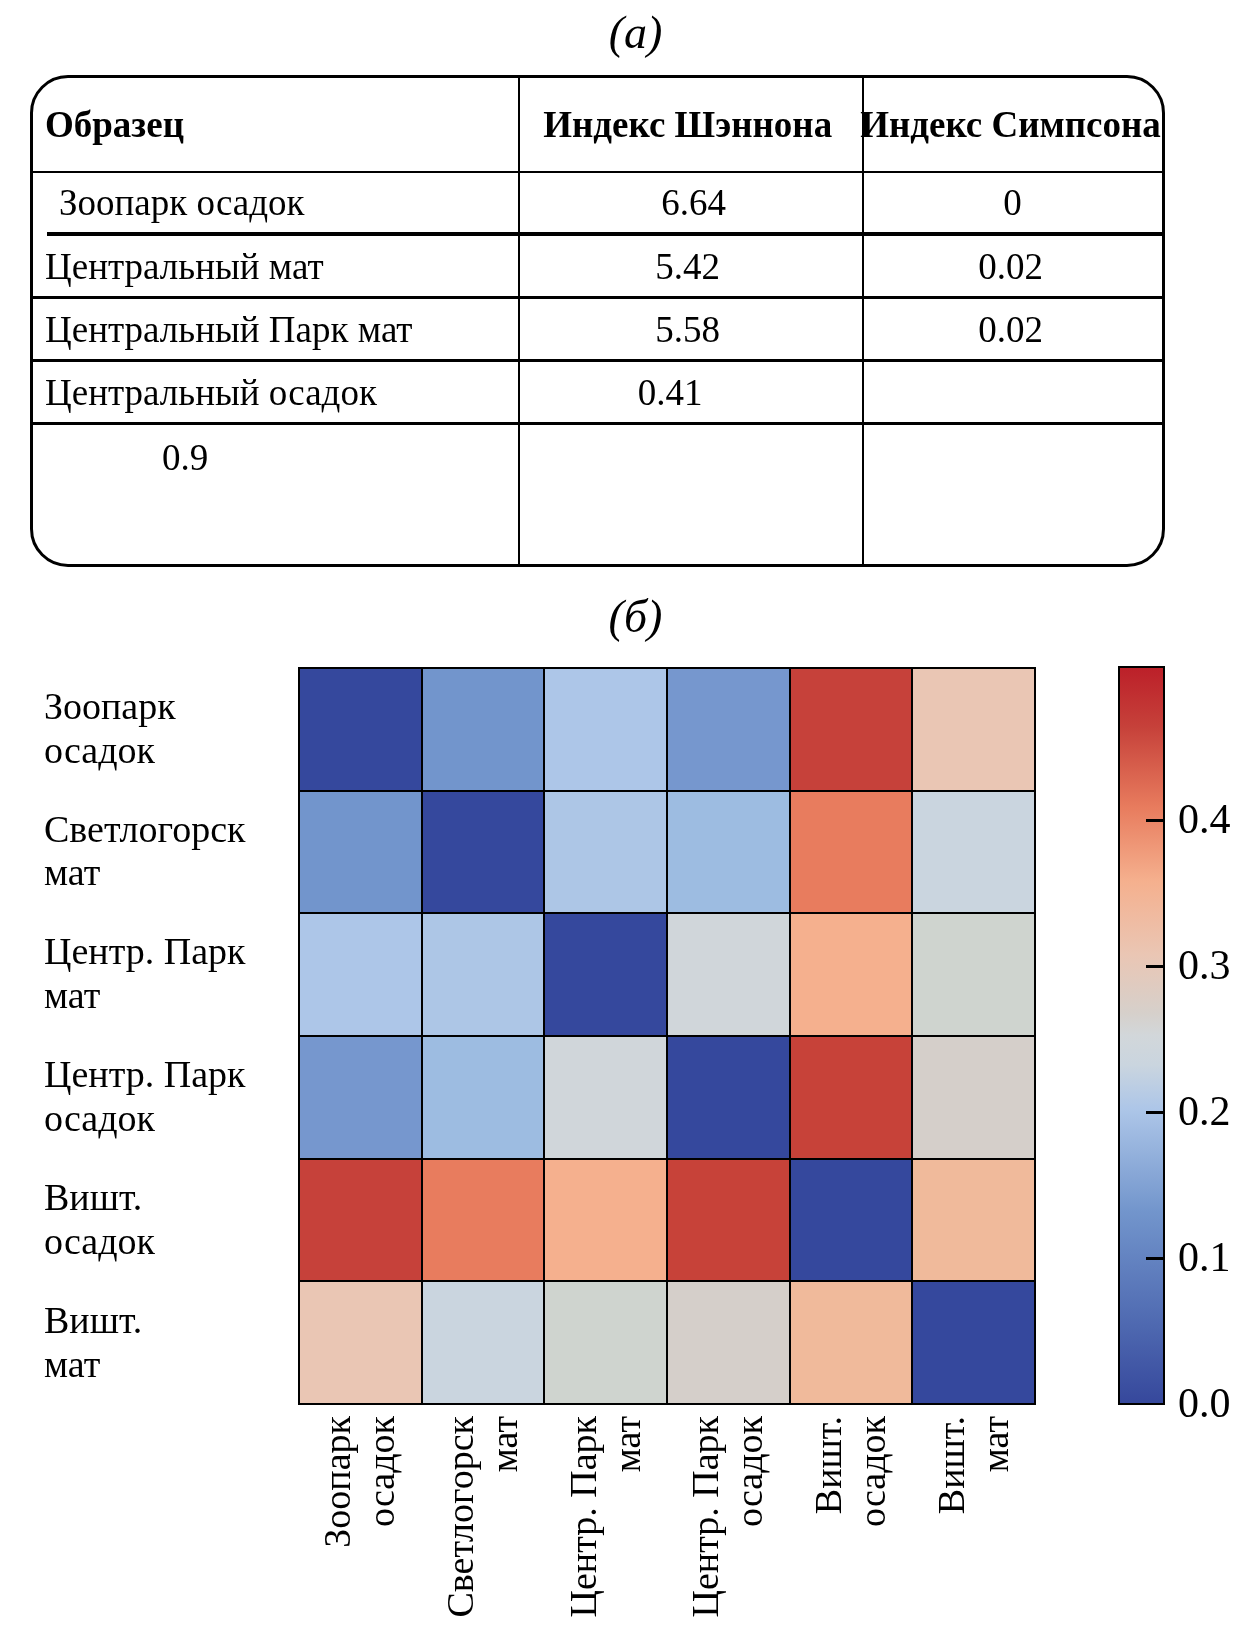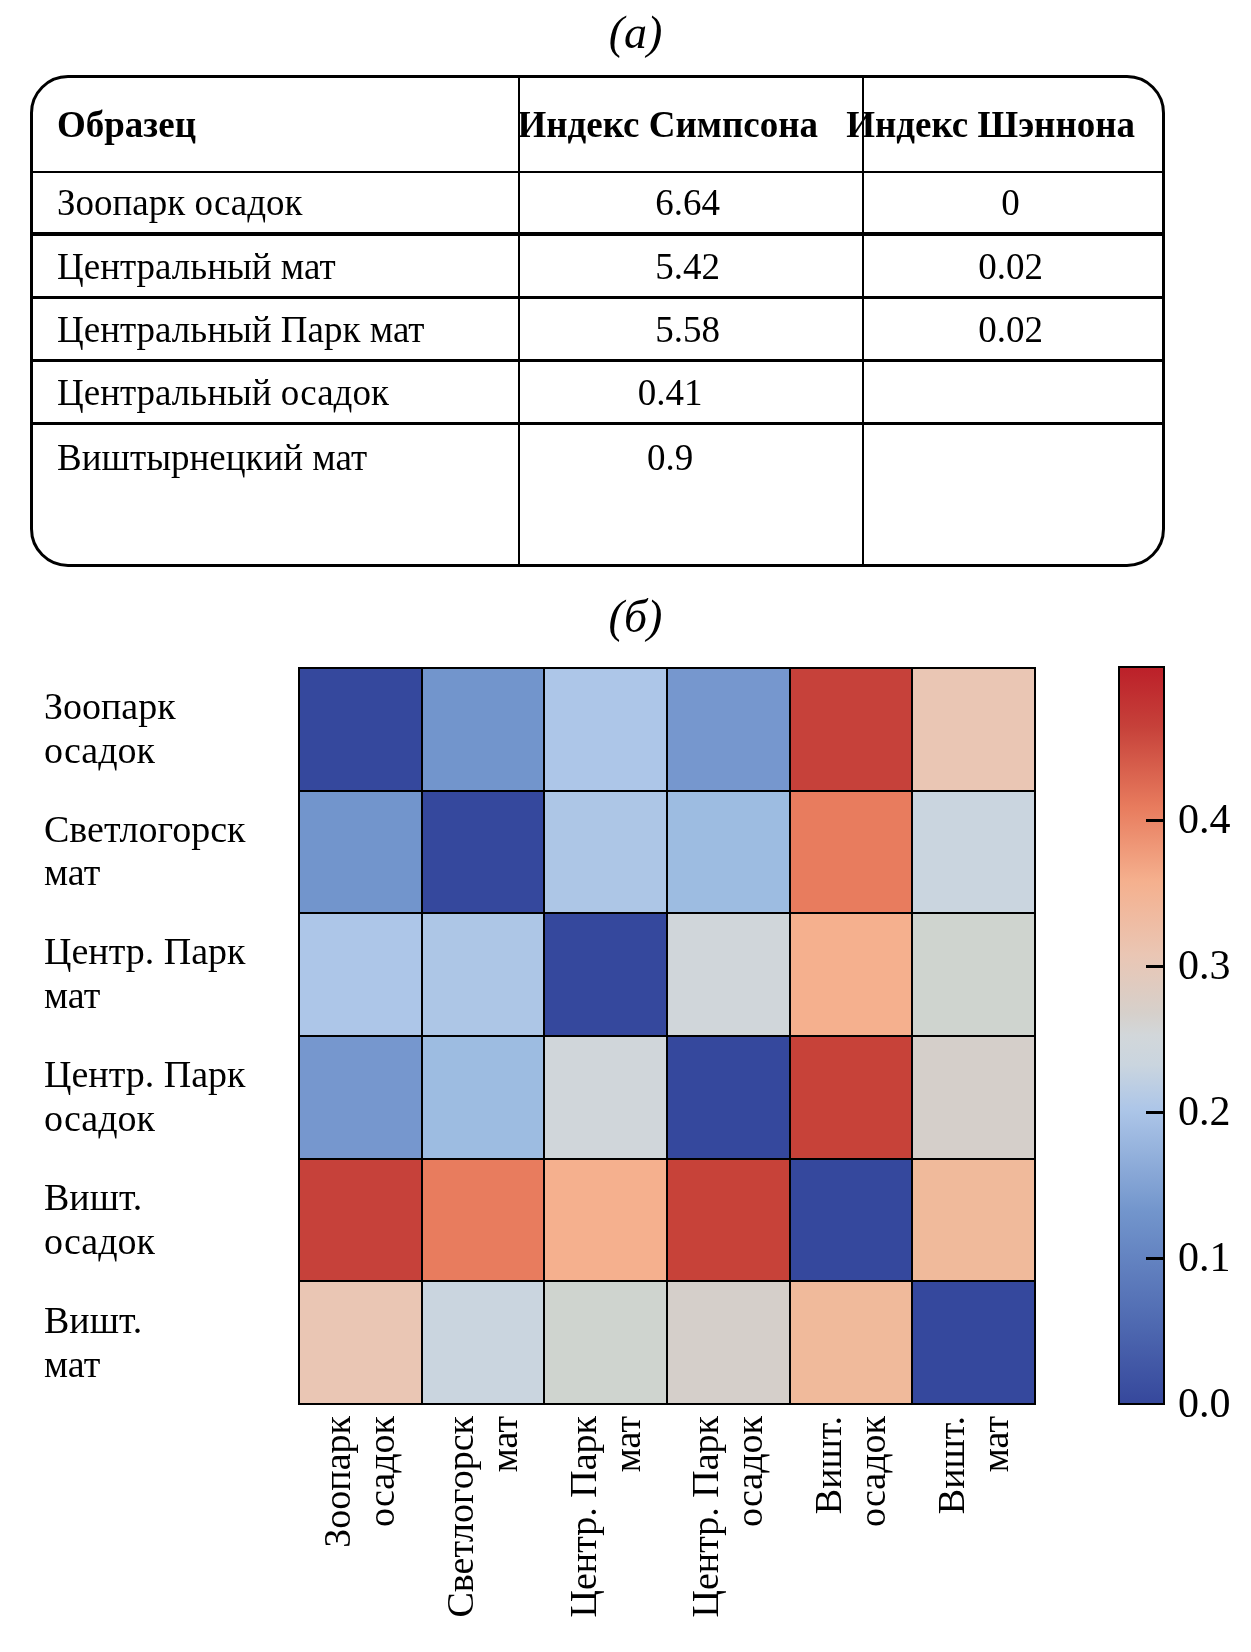--- a/index.html
+++ b/index.html
@@ -23,24 +23,24 @@
   .v1{left:485px;}
   .v2{left:829px;}
   .thead{
     display:flex;height:95px;border-bottom:2px solid #000;box-sizing:border-box;
     font-weight:bold;font-size:37px;
   }
   .trow{
     display:flex;height:63px;border-bottom:3px solid #000;box-sizing:border-box;
     font-size:37px;
   }
-  .trow:first-child{border-bottom-width:4px;}
+  .trow:first-child{border-bottom-width:4px;margin-left:14px;}
   .trow:last-child{height:82px;border-bottom:none;padding-bottom:17px;}
   .tcell{display:flex;align-items:center;box-sizing:border-box;}
-  .c0{width:485px;justify-content:flex-start;padding-left:24px;}
+  .c0{width:485px;justify-content:flex-start;padding-left:12px;}
   .c1{width:344px;justify-content:center;}
   .c2{width:304px;justify-content:center;}
 
   
   .heatmap{
     position:absolute;left:298px;top:667px;width:738px;height:738px;
     border:2px solid #000;box-sizing:border-box;background:#000;
     display:grid;grid-template-columns:repeat(6,1fr);grid-template-rows:repeat(6,1fr);gap:2px;
   }
   .hcell{width:100%;height:100%;}
@@ -72,22 +72,22 @@
 
 <div class="page">
 
   <div class="panel-label pa">(а)</div>
 
   <div class="table-box">
     <div class="vline v1"></div>
     <div class="vline v2"></div>
     <div class="thead">
       <div class="tcell c0">Образец</div>
+      <div class="tcell c1">Индекс Шэннона</div>
       <div class="tcell c2">Индекс Симпсона</div>
-      <div class="tcell c1">Индекс Шэннона</div>
     </div>
     <div id="table-body">
         <div class="trow">
           <div class="tcell c0">Зоопарк осадок</div>
           <div class="tcell c1">6.64</div>
           <div class="tcell c2">0</div>
         </div>
         <div class="trow">
           <div class="tcell c0">Центральный мат</div>
           <div class="tcell c1">5.42</div>
@@ -96,21 +96,20 @@
         <div class="trow">
           <div class="tcell c0">Центральный Парк мат</div>
           <div class="tcell c1">5.58</div>
           <div class="tcell c2">0.02</div>
         </div>
         <div class="trow">
           <div class="tcell c0">Центральный осадок</div>
           <div class="tcell c2">0.41</div>
         </div>
         <div class="trow">
-          <div class="tcell c0">Виштырнецкий мат</div>
           <div class="tcell c2">0.9</div>
         </div>
       </div>
   </div>
 
   <div class="panel-label pb">(б)</div>
 
   <div id="row-labels">
       <div class="rowlabel" style="top: 667px;">
         <span>Зоопарк</span>

